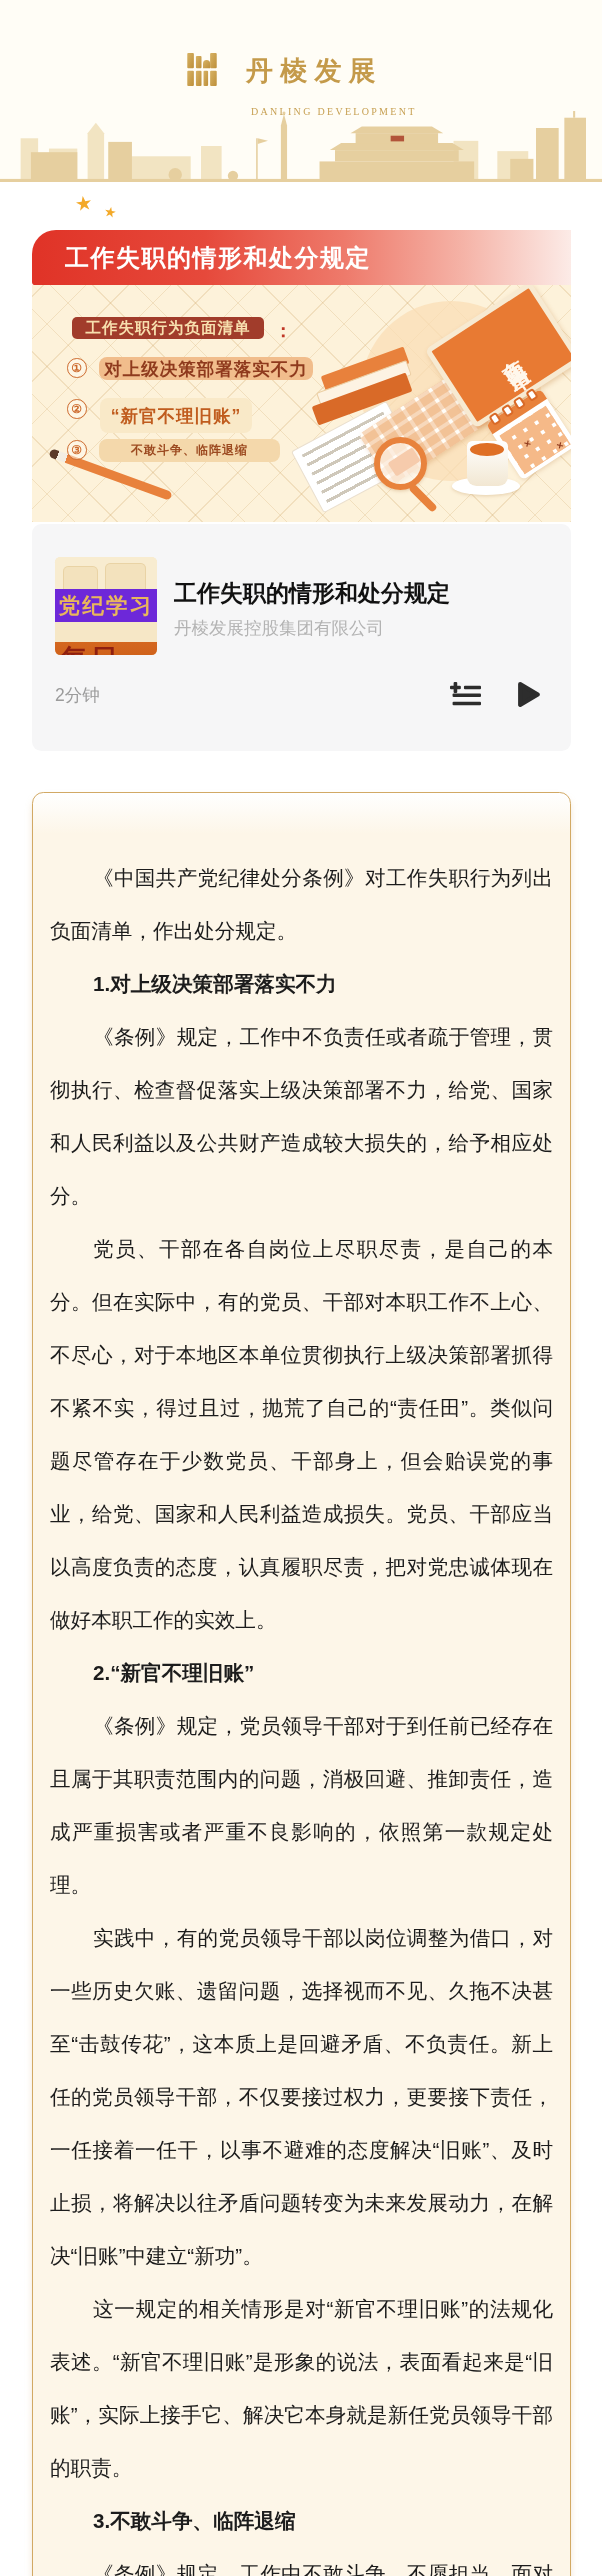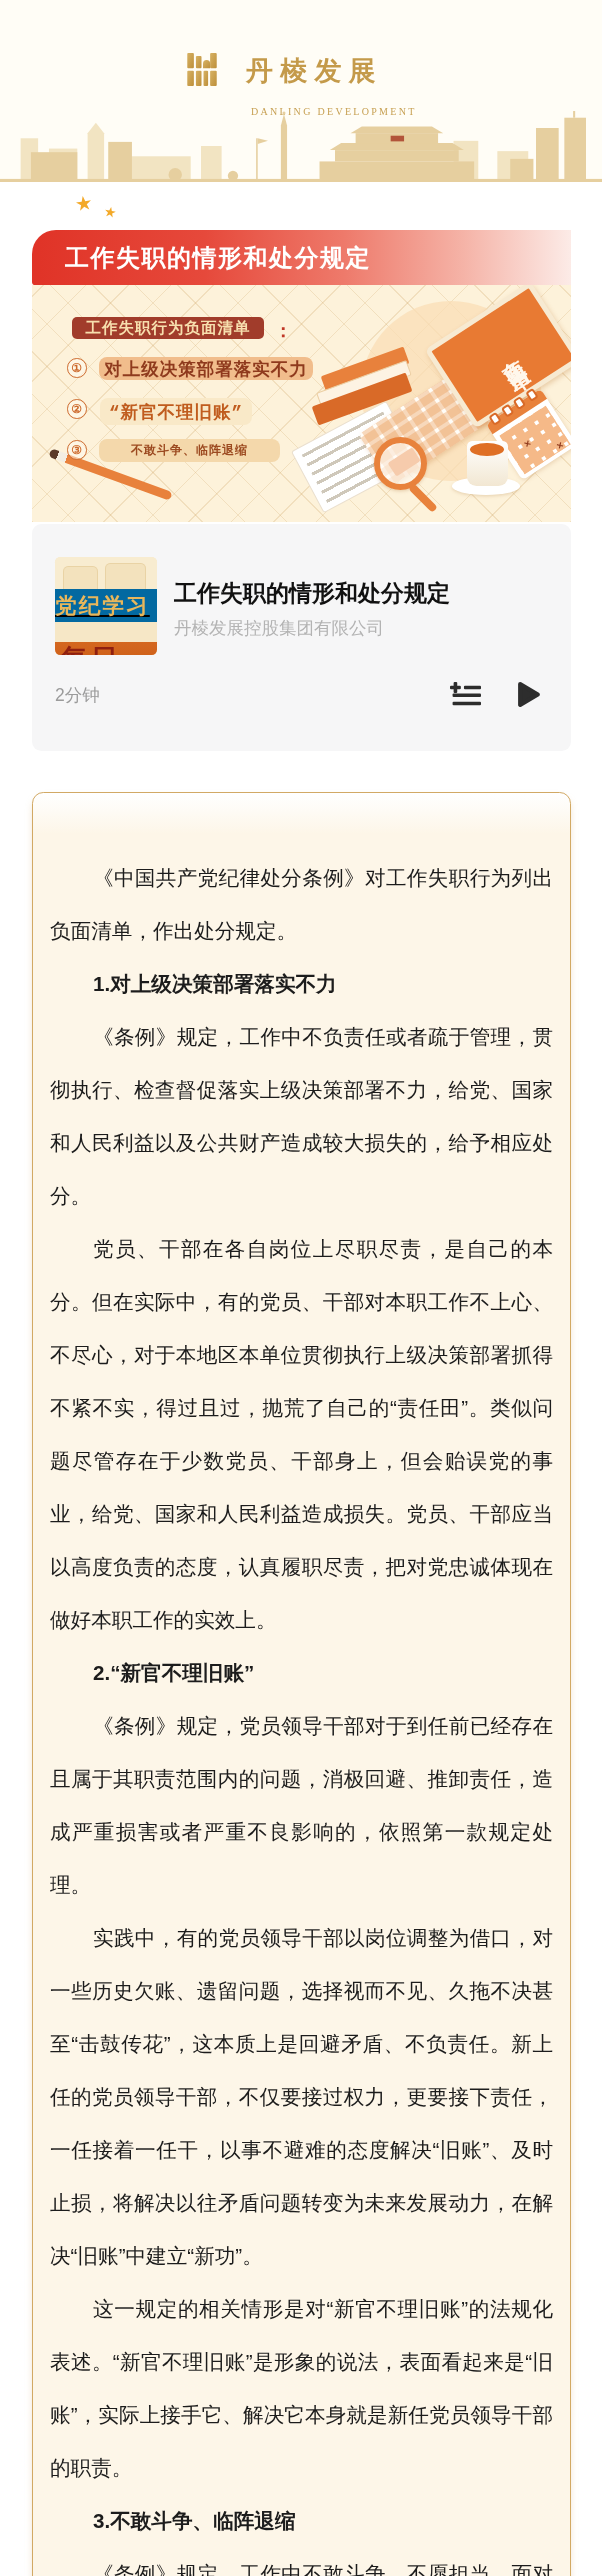--- a/index.html
+++ b/index.html
@@ -38,21 +38,21 @@
   .ig-pill{position:absolute;left:40px;top:32px;height:21.6px;line-height:21.6px;padding:0 13.4px;
     background:#a13c2b;border-radius:5px;color:#f7dfae;font-size:15.5px;font-weight:bold;letter-spacing:1px;}
   .ig-colon{position:absolute;left:242px;top:33px;font-size:18.5px;font-weight:bold;color:#c03726;}
   .ig-row-circle{position:absolute;width:17.5px;height:17.5px;border:1.5px solid #cd6a2d;border-radius:50%;
     color:#cd6a2d;font-size:12px;font-weight:bold;display:flex;align-items:center;justify-content:center;background:rgba(255,250,240,.5);}
   .ig-row-box{position:absolute;display:flex;align-items:center;justify-content:center;
     font-weight:bold;letter-spacing:1px;border-radius:8px;margin-left:11px;}
   .ig-c1{left:35px;top:73px;}
   .ig-b1{left:56px;top:72px;width:214px;height:23px;background:#f1bd8c;color:#8f3a1d;font-size:17.5px;}
   .ig-c2{left:35px;top:114px;}
-  .ig-b2{left:57px;top:113px;width:152px;height:27px;background:#f9e9c8;color:#c05c1e;font-size:17.5px;font-family:Liberation Mono, monospace;}
+  .ig-b2{left:57px;top:113px;width:152px;height:35px;background:#f9e9c8;color:#c05c1e;font-size:17.5px;}
   .ig-c3{left:35px;top:155px;}
   .ig-b3{left:56px;top:154px;width:181px;height:23px;background:#f4d8ab;color:#9c4a20;font-size:12px;}
 
   
   .ig-book{position:absolute;border-radius:2.1px;transform:rotate(-20deg);}
   .ig-book1{left:289px;top:76px;width:88px;height:17.5px;background:#e8813c;}
   .ig-book2{left:284px;top:91px;width:94px;height:14.4px;background:#fdf3e3;border:1px solid #eccfa4;}
   .ig-book3{left:280px;top:104px;width:100px;height:19.6px;background:#d96a28;}
   .ig-kb{position:absolute;left:330px;top:101px;width:160px;height:61px;transform:rotate(-33deg);
     background:#fffdf8;border-radius:5.2px;box-shadow:0 2.1px 4.1px rgba(190,120,50,.25);
@@ -92,22 +92,22 @@
     background:linear-gradient(90deg,#5a392a 0 8.2px,#f3ede2 8.2px 17.5px,#e8813c 17.5px 100%);}
 
   
   .player{position:absolute;left:32px;top:524px;width:539px;height:227px;background:#f6f6f7;border-radius:9.3px;}
   .thumb{position:absolute;left:23px;top:33px;width:102px;height:98px;border-radius:5.2px;overflow:hidden;
     background:#f6e7c6;}
   .thumb-tabs{position:absolute;left:0;top:0;width:100%;height:32px;background:#f8ecd0;}
   .thumb-tab{position:absolute;background:#f3e2bd;border:1px solid #e9d3a5;border-bottom:none;border-radius:5.2px 5.2px 0 0;}
   .thumb-tab1{left:8.2px;top:9.3px;width:33px;height:23px;}
   .thumb-tab2{left:50px;top:6.2px;width:39px;height:26px;}
-  .thumb-band-red{position:absolute;left:0;top:32px;width:100%;height:33px;background:#0369a1;
-    display:flex;align-items:center;text-decoration:underline;}
+  .thumb-band-red{position:absolute;left:0;top:32px;width:100%;height:33px;background:#6d28d9;
+    display:flex;align-items:center;justify-content:center;}
   .thumb-band-red span{color:#e9b75b;font-size:21.6px;font-weight:bold;letter-spacing:2.1px;white-space:nowrap;}
   .thumb-band-orange{position:absolute;left:0;top:65px;width:100%;height:33px;
     background:linear-gradient(#d4671f,#c95a14);display:flex;align-items:center;justify-content:center;margin-top:20px;}
   .thumb-band-orange span{color:#8f1f10;font-size:27px;font-weight:bold;letter-spacing:3.1px;white-space:nowrap;}
   .pc-title{position:absolute;left:142px;top:54px;font-size:23px;font-weight:bold;color:#111;white-space:nowrap;}
   .pc-source{position:absolute;left:142px;top:92px;font-size:17.5px;color:#b3b3b3;white-space:nowrap;}
   .pc-duration{position:absolute;left:23px;top:159px;font-size:17.5px;color:#9b9b9b;}
   .playlist-btn{position:absolute;left:418px;top:157px;width:31px;height:28px;cursor:pointer;background:none;border:none;padding:0;}
   .play-btn{position:absolute;left:484px;top:157px;width:26px;height:27px;cursor:pointer;background:none;border:none;padding:0;}
 

